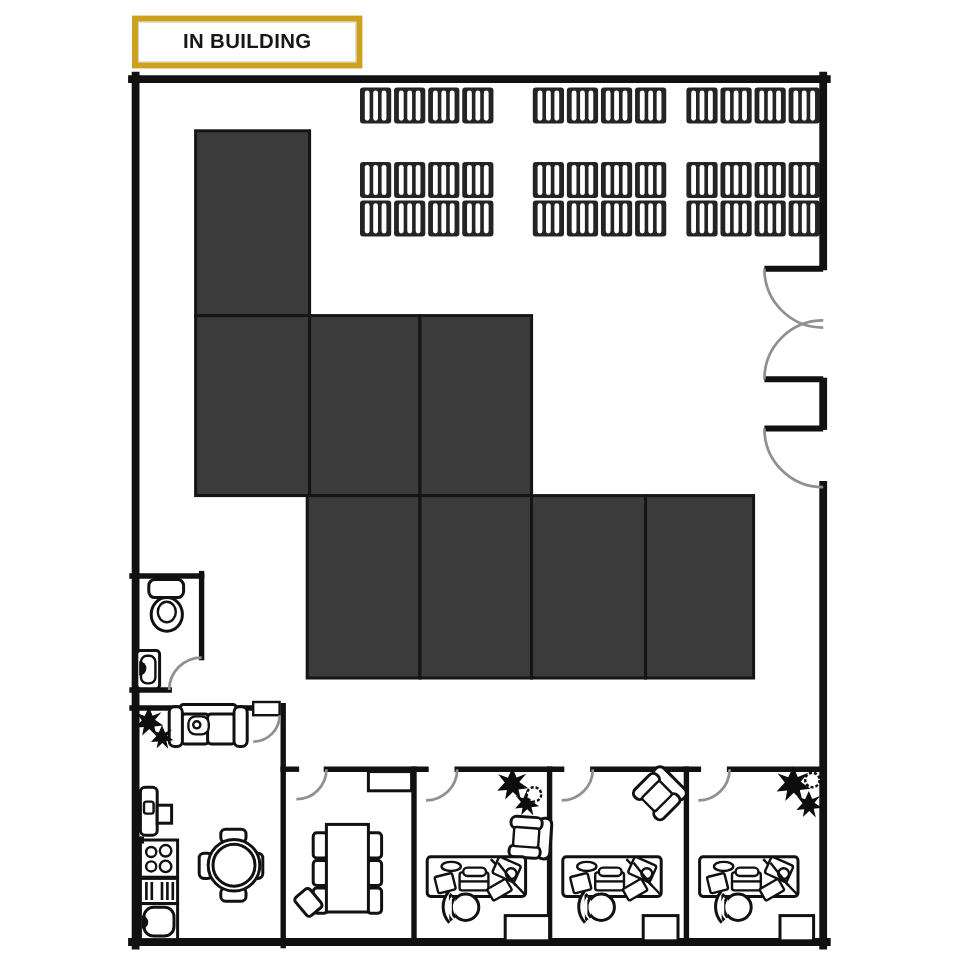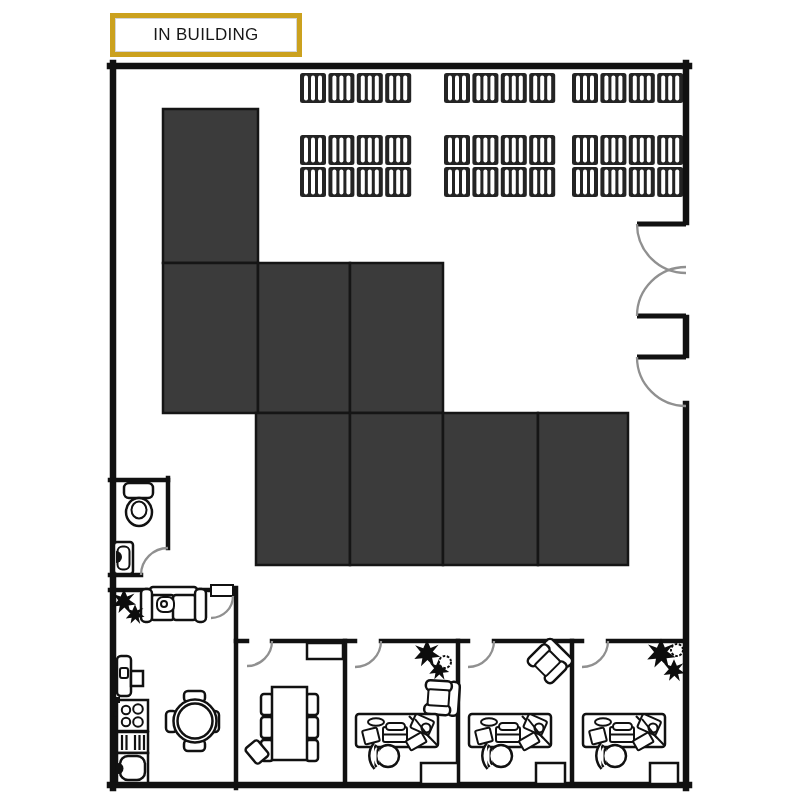--- a/index.html
+++ b/index.html
@@ -1,21 +1,21 @@
 <!DOCTYPE html>
 <html><head>
 <meta charset="utf-8">
 <style>
   html,body{margin:0;padding:0;background:#fff;}
   #stage{position:relative;width:800px;height:800px;background:#fff;overflow:hidden;
          font-family:"Liberation Sans",sans-serif;}
   #badge{position:absolute;left:110px;top:13px;width:192px;height:44px;box-sizing:border-box;
          border:5px solid var(--accent,#CBA11E);background:#fff;display:flex;align-items:center;justify-content:center;}
   #badge .inner{width:100%;height:100%;box-shadow:inset 0 0 0 1px #d6d6d6;display:flex;align-items:center;justify-content:center;}
-  #badge span{font-weight:400;font-size:17px;letter-spacing:.3px;color:#171717;white-space:nowrap;}
+  #badge span{font-weight:700;font-size:17px;letter-spacing:.3px;color:#171717;white-space:nowrap;}
   svg{position:absolute;left:0;top:0;}
   .wall{stroke:var(--wall,#111);fill:none;stroke-linecap:square;}
   .w6{stroke-width:6.5;} .w5{stroke-width:4.5;}
   .leaf{stroke:var(--wall,#111);stroke-width:5;fill:none;stroke-linecap:butt;}
   .arc{stroke:var(--arc,#909090);stroke-width:2.3;fill:none;}
   .furn{stroke:var(--wall,#111);stroke-width:2.5;fill:#fff;}
   .thin{stroke-width:2;}
   .blackfill{fill:var(--wall,#111);stroke:none;}
   .zone{fill:var(--zone-fill,#3B3B3B);stroke:var(--zone-stroke,#151515);stroke-width:2.5;}
   .pallet-body{fill:#242424;}

